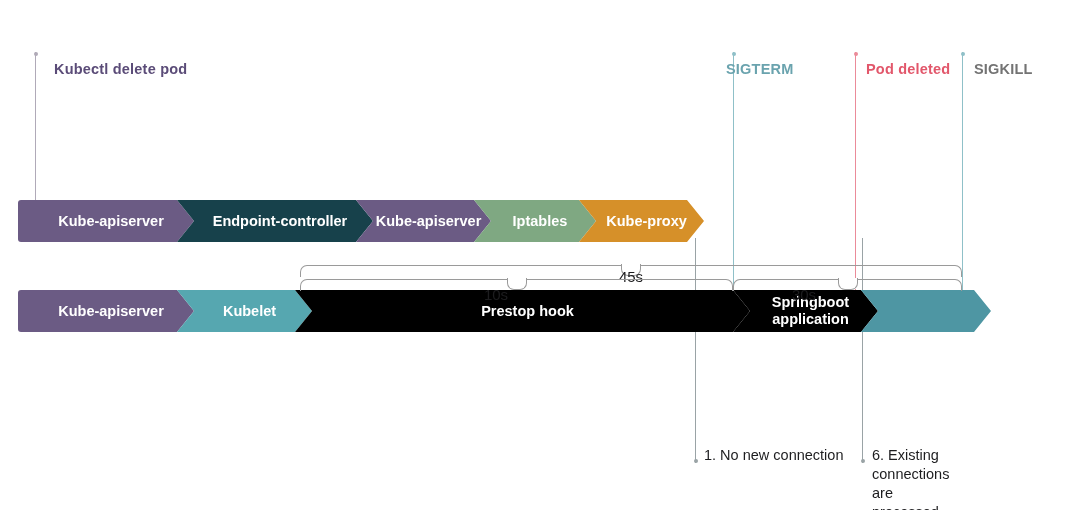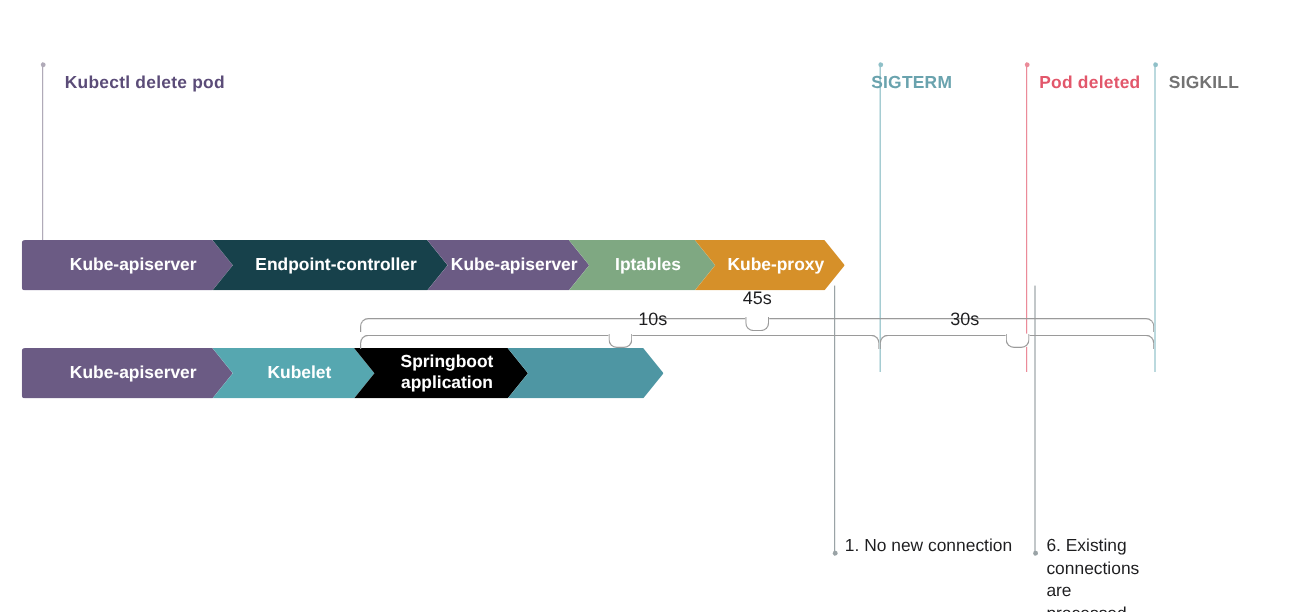--- a/index.html
+++ b/index.html
@@ -53,20 +53,21 @@
     position:absolute;left:50%;top:-1px;width:20px;height:11px;margin-left:-10px;
     background:#ffffff;
   }
   .bracket .nub:after{
     content:"";position:absolute;left:0;right:0;bottom:-1px;height:11px;
     border:1px solid #9a9a9a;border-top:none;border-radius:0 0 7px 7px;
   }
   .blabel{
     position:absolute;font-size:15px;color:#1d1d1f;white-space:nowrap;
     transform:translateX(-50%);
+    margin-top:28px;
   }
 
   
   .note{
     position:absolute;font-size:14.5px;color:#1d1d1f;line-height:1.32;
     white-space:pre-line;
   }
 </style>
 </head>
 <body>
@@ -111,38 +112,41 @@
         <span class="txt" style="white-space: pre-line;">Kube-proxy</span>
       </div>
     </div>
     <div class="row" style="left: 18px; top: 290px;">
       <div class="seg first" style="width: 176px; background: rgb(107, 91, 132);">
         <span class="txt" style="white-space: pre-line;">Kube-apiserver</span>
       </div>
       <div class="seg mid" style="width: 135px; background: rgb(86, 167, 176);">
         <span class="txt" style="white-space: pre-line;">Kubelet</span>
       </div>
+      <div class="seg mid" style="width: 455px; background: rgb(0, 0, 0);">
+        <span class="txt" style="white-space: pre-line;">Prestop hook</span>
+      </div>
       <div class="seg mid" style="width: 145px; background: #000000;">
         <span class="txt" style="white-space: pre-line;">Springboot
 application</span>
       </div>
       <div class="seg last" style="width: 130px; background: rgb(78, 150, 163);">
         <span class="txt" style="white-space: pre-line;"></span>
       </div>
     </div>
     <div class="bracket" style="left: 300px; width: 662px; top: 265px;">
       <div class="bar"></div>
       <div class="nub"></div>
     </div>
     <div class="blabel" style="left: 631px; top: 240px;">45s</div>
     <div class="bracket" style="left: 300px; width: 433px; top: 279px;">
       <div class="bar"></div>
       <div class="nub"></div>
     </div>
-    <div class="blabel" style="left: 544px; top: 258px;">10s</div>
+    <div class="blabel" style="left: 496px; top: 258px;">10s</div>
     <div class="bracket" style="left: 733px; width: 229px; top: 279px;">
       <div class="bar"></div>
       <div class="nub"></div>
     </div>
     <div class="blabel" style="left: 804px; top: 258px;">30s</div>
     <div class="note" style="left: 704px; top: 446px;">1. No new connection</div>
     <div class="note" style="left: 872px; top: 446px;">6. Existing connections
 are processed</div>
   </div>
 

